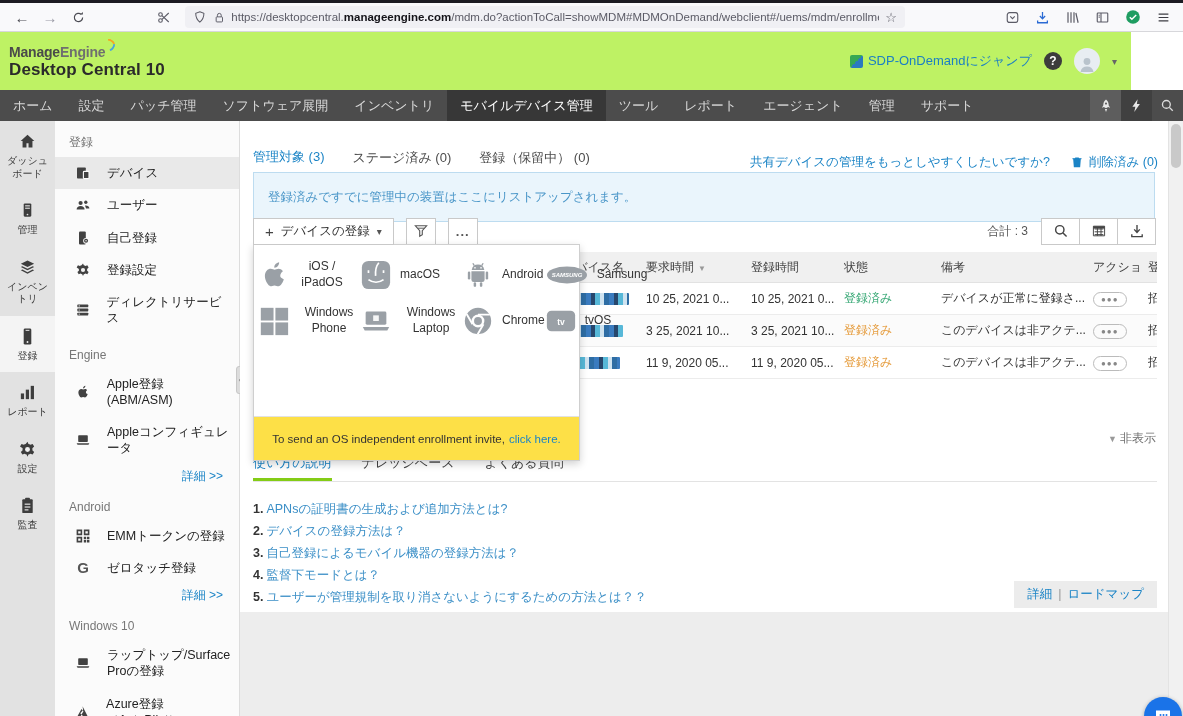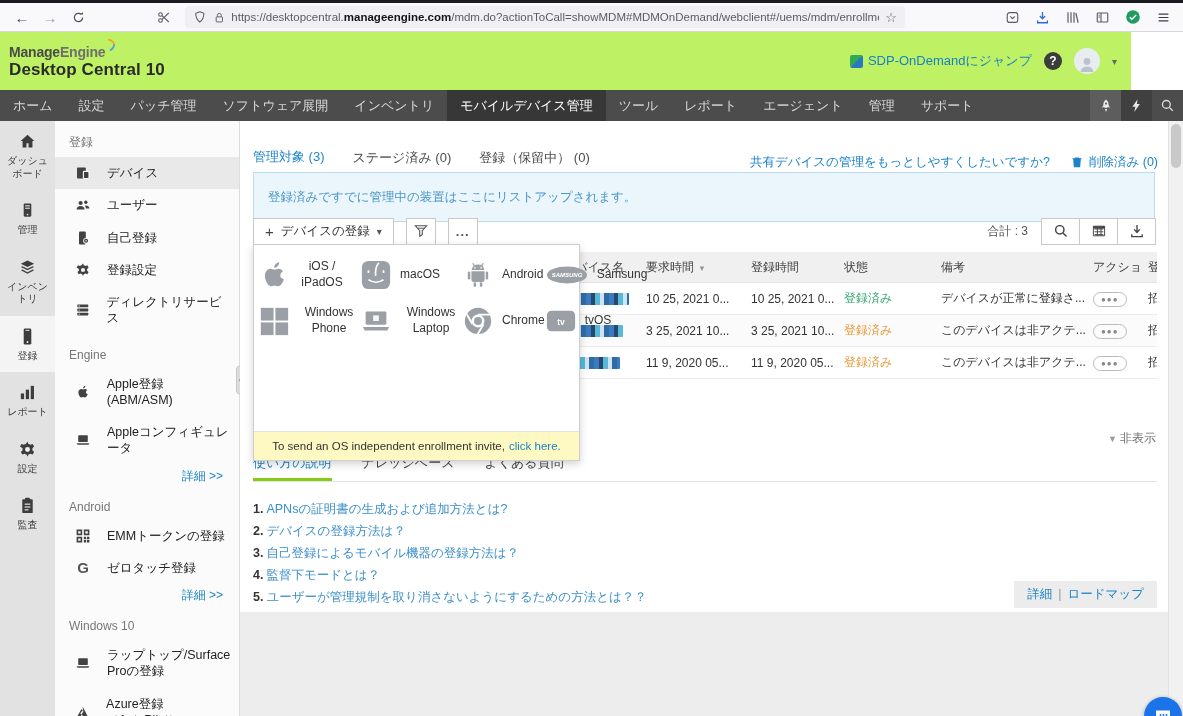--- a/index.html
+++ b/index.html
@@ -107,21 +107,21 @@
   .faq-foot { position:absolute; right:0px; bottom:4px; background:#ececec; padding:5px 13px; font-size:12.5px; color:#1b84c6; cursor:pointer; }
   .faq-foot .sep { color:#999; margin:0 6px; }
 
   .gray-bottom { position:absolute; left:0; top:491px; width:928px; bottom:0; background:#ededed; }
 
   
   .dropdown { position:absolute; left:13px; top:123px; width:327px; height:217px; background:#fff; border:1px solid #cfcfcf; box-shadow:0 3px 8px rgba(0,0,0,0.18); z-index:6; }
   .dd-grid { display:grid; grid-template-columns:repeat(4,1fr); padding:14px 4px 2px; row-gap:14px; }
   .dd-cell { display:flex; flex-direction:row; align-items:center; gap:8px; cursor:pointer; }
   .dd-cell .os-lbl { font-size:12px; color:#333; text-align:center; line-height:1.3; }
-  .dd-foot { position:absolute; left:0; right:0; bottom:0; height:29px; background:#fef9c3; border-top:1px solid #e2e2e2; display:flex; align-items:center; justify-content:center; font-size:11.5px; color:#333; gap:4px; }
+  .dd-foot { position:absolute; left:0; right:0; bottom:0; height:44px; background:#fde047; border-top:1px solid #e2e2e2; display:flex; align-items:center; justify-content:center; font-size:11.5px; color:#333; gap:4px; }
   .dd-foot .lnk { color:#1b84c6; cursor:pointer; }
 
   
   .vscroll { left:1168px; top:121px; width:15px; bottom:0; background:#f1f1f1; border-left:1px solid #e3e3e3; }
   .vthumb { position:absolute; left:2px; top:3px; width:10px; height:44px; background:#c9c9c9; border-radius:5px; }
 
   .chat-bubble { left:1144px; top:697px; width:38px; height:38px; border-radius:50%; background:#1a73e8; z-index:9; display:flex; align-items:center; justify-content:center; box-shadow:0 1px 4px rgba(0,0,0,0.3); cursor:pointer; }
 </style>
 </head>
 <body>

